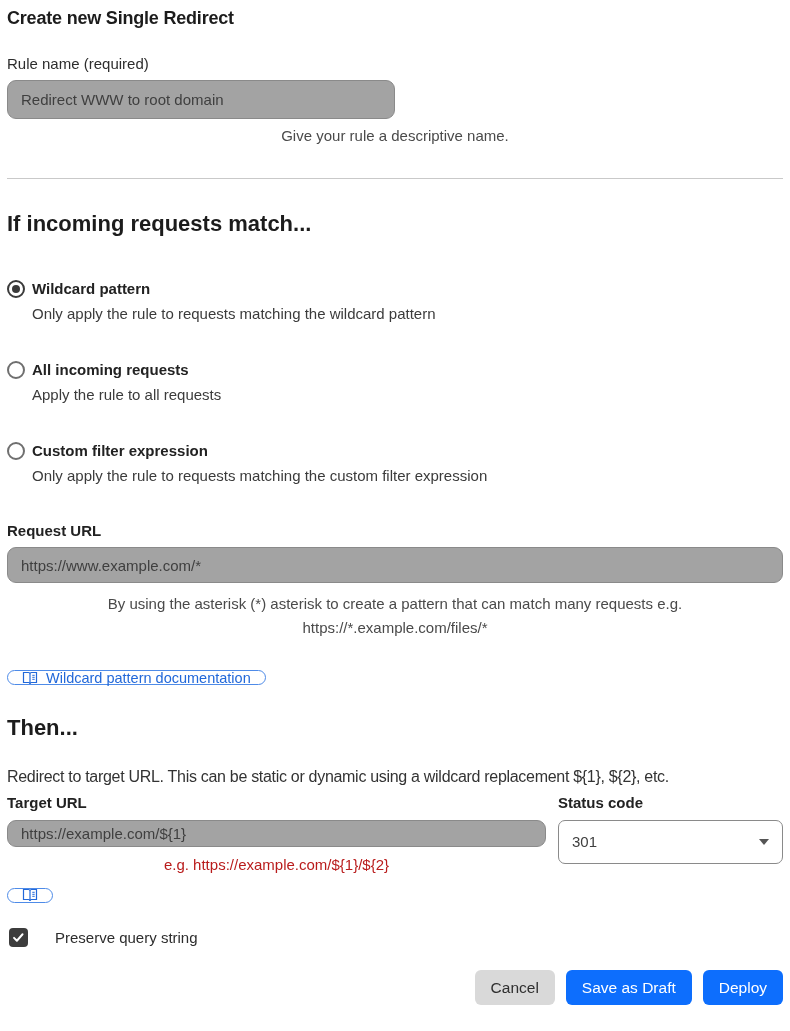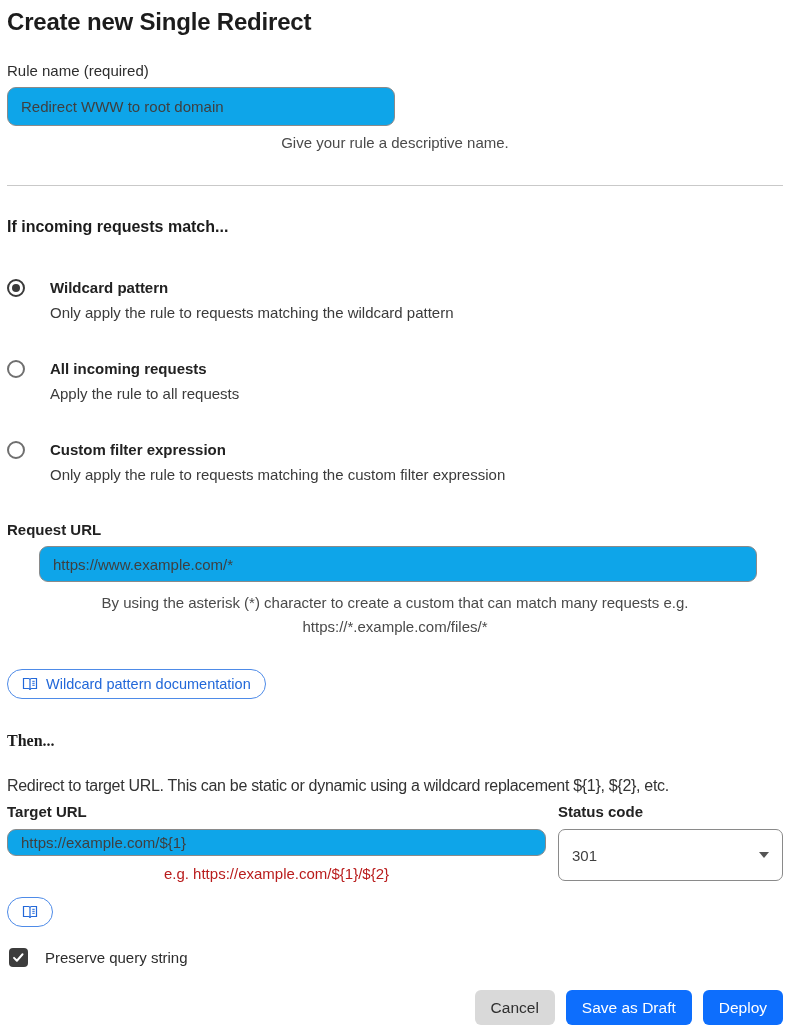--- a/index.html
+++ b/index.html
@@ -6,21 +6,21 @@
   html, body { background: #ffffff; }
   body {
     width: 790px;
     height: 1031px;
     padding: 6px 7px 0 7px;
     font-family: "Liberation Sans", sans-serif;
     color: #2d2d2d;
     overflow: hidden;
   }
   .page-title {
-    font-size: 24px;
+    font-size: 18px;
     font-weight: 700;
     color: #1c1c1c;
     letter-spacing: -0.2px;
     margin-top: 2px;
   }
   .field-label {
     display: block;
     font-size: 15px;
     color: #2d2d2d;
     margin-top: 26px;
@@ -28,46 +28,46 @@
   .text-input {
     display: block;
     margin-top: 8px;
     height: 39px;
     border: 1px solid #8a8a8a;
     border-radius: 9px;
     padding: 12px 13px;
     font-size: 15px;
     color: #3f3f3f;
     font-family: "Liberation Sans", sans-serif;
-    background: #0ea5e9;
+    background: #a3a3a3;
     outline: none;
   }
   .rule-name-input { width: 388px; }
   .helper {
     margin-top: 8px;
     font-size: 15px;
     color: #4a4a4a;
     text-align: center;
   }
   .divider {
     border: none;
     border-top: 1px solid #c9c9c9;
     margin-top: 34px;
   }
   .section-heading {
     margin-top: 32px;
-    font-size: 16px;
+    font-size: 22px;
     font-weight: 700;
     color: #1c1c1c;
   }
   .radio-group { margin-top: 42px; }
   .radio-item {
     display: flex;
     align-items: flex-start;
-    gap: 25px;
+    gap: 7px;
     margin-bottom: 37px;
     cursor: pointer;
   }
   .radio-circle {
     flex: 0 0 auto;
     width: 18px;
     height: 18px;
     border-radius: 50%;
     border: 2px solid #6f6f6f;
     background: #fff;
@@ -91,39 +91,39 @@
     line-height: 20px;
   }
   .radio-desc {
     font-size: 15px;
     font-weight: 400;
     color: #3b3b3b;
     margin-top: 5px;
     line-height: 19px;
   }
   .request-label { margin-top: 13px; font-weight: 700; color: #222; }
-  .full-width { width: 718px; height: 36px; margin-left: 32px; }
+  .full-width { width: 776px; height: 36px; }
   .helper-two-line { line-height: 24px; margin-top: 9px; }
   .doc-pill {
     display: inline-flex;
     align-items: center;
     gap: 8px;
     margin-top: 30px;
-    height: 30px;
+    height: 15px;
     padding: 0 14px;
     background: #ffffff;
     border: 1px solid #4e8be8;
     border-radius: 16px;
     color: #2268d9;
     font-size: 14.5px;
     font-family: "Liberation Sans", sans-serif;
     cursor: pointer;
   }
   .doc-pill svg { display: block; }
-  .then-heading { margin-top: 33px; font-family: Liberation Serif, serif; }
+  .then-heading { margin-top: 25px; }
   .then-desc {
     margin-top: 27px;
     font-size: 16px;
     letter-spacing: -0.3px;
     color: #333333;
     white-space: nowrap;
     overflow: hidden;
   }
   .target-row {
     display: flex;
@@ -133,21 +133,21 @@
   .target-col { flex: 1 1 auto; }
   .status-col { flex: 0 0 225px; }
   .col-label {
     font-size: 15px;
     font-weight: 700;
     color: #222;
   }
   .target-input { width: 100%; height: 27px; }
   .select-box {
     margin-top: 8px;
-    height: 52px;
+    height: 44px;
     border: 1px solid #8a8a8a;
     border-radius: 7px;
     background: #fff;
     display: flex;
     align-items: center;
     justify-content: space-between;
     padding: 0 13px;
     font-size: 15px;
     color: #3f3f3f;
     cursor: pointer;
@@ -156,21 +156,21 @@
     width: 0; height: 0;
     border-left: 5px solid transparent;
     border-right: 5px solid transparent;
     border-top: 6px solid #555555;
   }
   .eg-helper { margin-top: 9px; color: #b91c1c; }
   .pill-2 { margin-top: 15px; }
   .checkbox-row {
     display: flex;
     align-items: center;
-    gap: 17px;
+    gap: 27px;
     margin-top: 21px;
     cursor: pointer;
   }
   .checkbox {
     width: 19px;
     height: 19px;
     background: #3c3c3c;
     border-radius: 4px;
     display: flex;
     align-items: center;
@@ -231,21 +231,21 @@
     <div>
       <div class="radio-label">Custom filter expression</div>
       <div class="radio-desc">Only apply the rule to requests matching the custom filter expression</div>
     </div>
   </div>
 </div>
 
 <label class="field-label request-label">Request URL</label>
 <input class="text-input full-width" type="text" value="https://www.example.com/*" style="">
 <div class="helper helper-two-line">
-  <span style="display:block">By using the asterisk (*) character to create a custom that can match many requests e.g.</span>
+  <span style="display:block">By using the asterisk (*) asterisk to create a pattern that can match many requests e.g.</span>
   <span style="display:block">https://*.example.com/files/*</span>
 </div>
 
 <button class="doc-pill">
   <span>
     <svg width="16" height="16" viewBox="0 0 16 16" fill="none" stroke="#2268d9" stroke-width="1.2">
       <path d="M1.5 2.5h5A1.5 1.5 0 0 1 8 4a1.5 1.5 0 0 1 1.5-1.5h5v10h-5A1.5 1.5 0 0 0 8 14a1.5 1.5 0 0 0-1.5-1.5h-5z"></path>
       <path d="M8 4v9.5"></path>
       <path d="M10.3 5.3h2.4M10.3 7.3h2.4M10.3 9.3h2.4" stroke-width="1"></path>
     </svg>

